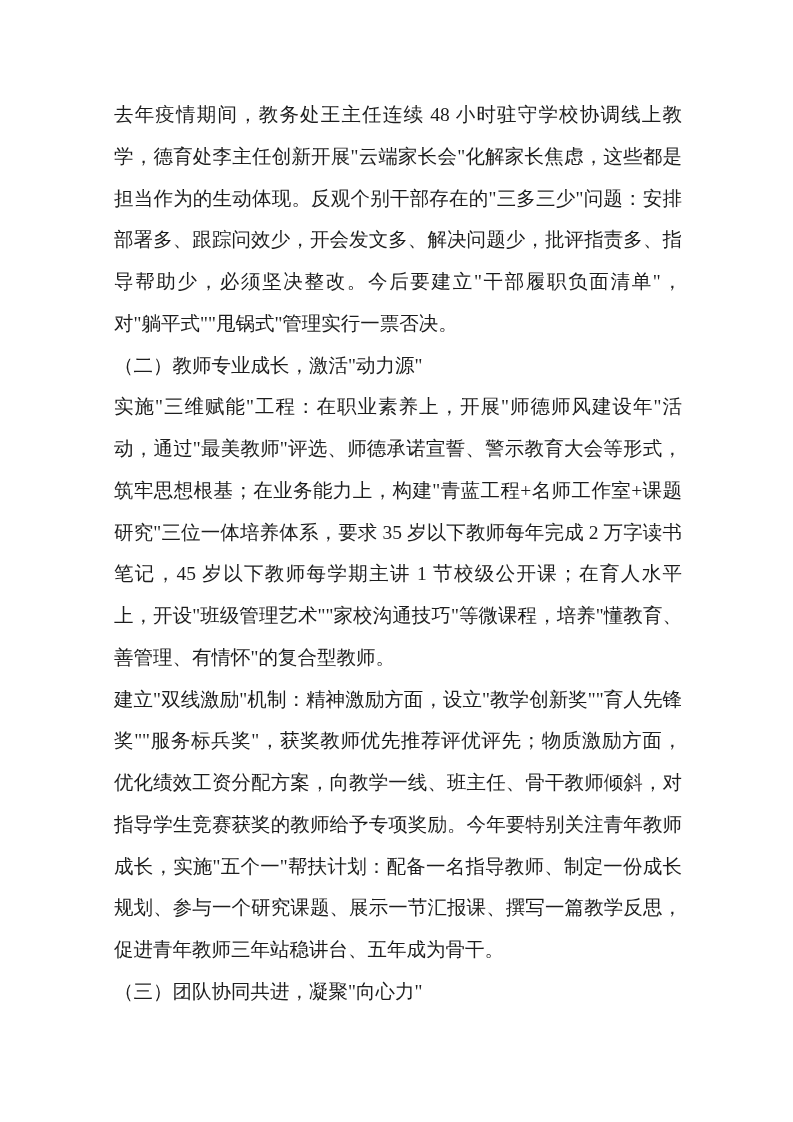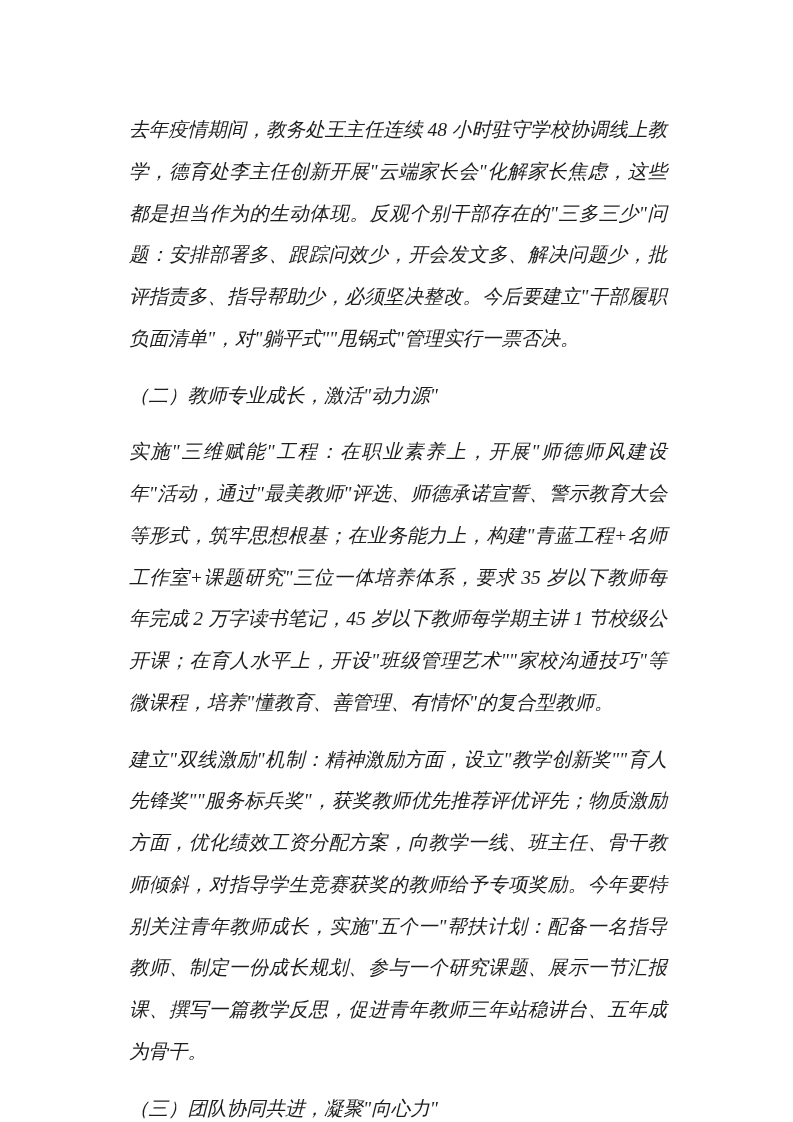--- a/index.html
+++ b/index.html
@@ -19,23 +19,22 @@
     background: #ffffff;
     padding: 94px 111px 0 114px;
   }
   .doc-text {
     font-family: "Liberation Serif", "DejaVu Serif", serif;
     font-size: 19.5px;
     line-height: 41.75px;
     color: #1d1d1d;
     text-align: justify;
     text-justify: inter-ideograph;
-    margin: 15px;
+    margin: 0;
     word-break: break-all;
-    font-style: italic;
   }
   .doc-text.heading {
     text-align: left;
   }
 </style>
 </head>
 <body>
 
 <div class="page">
   <p class="doc-text">去年疫情期间，教务处王主任连续 48 小时驻守学校协调线上教学，德育处李主任创新开展"云端家长会"化解家长焦虑，这些都是担当作为的生动体现。反观个别干部存在的"三多三少"问题：安排部署多、跟踪问效少，开会发文多、解决问题少，批评指责多、指导帮助少，必须坚决整改。今后要建立"干部履职负面清单"，对"躺平式""甩锅式"管理实行一票否决。</p>

